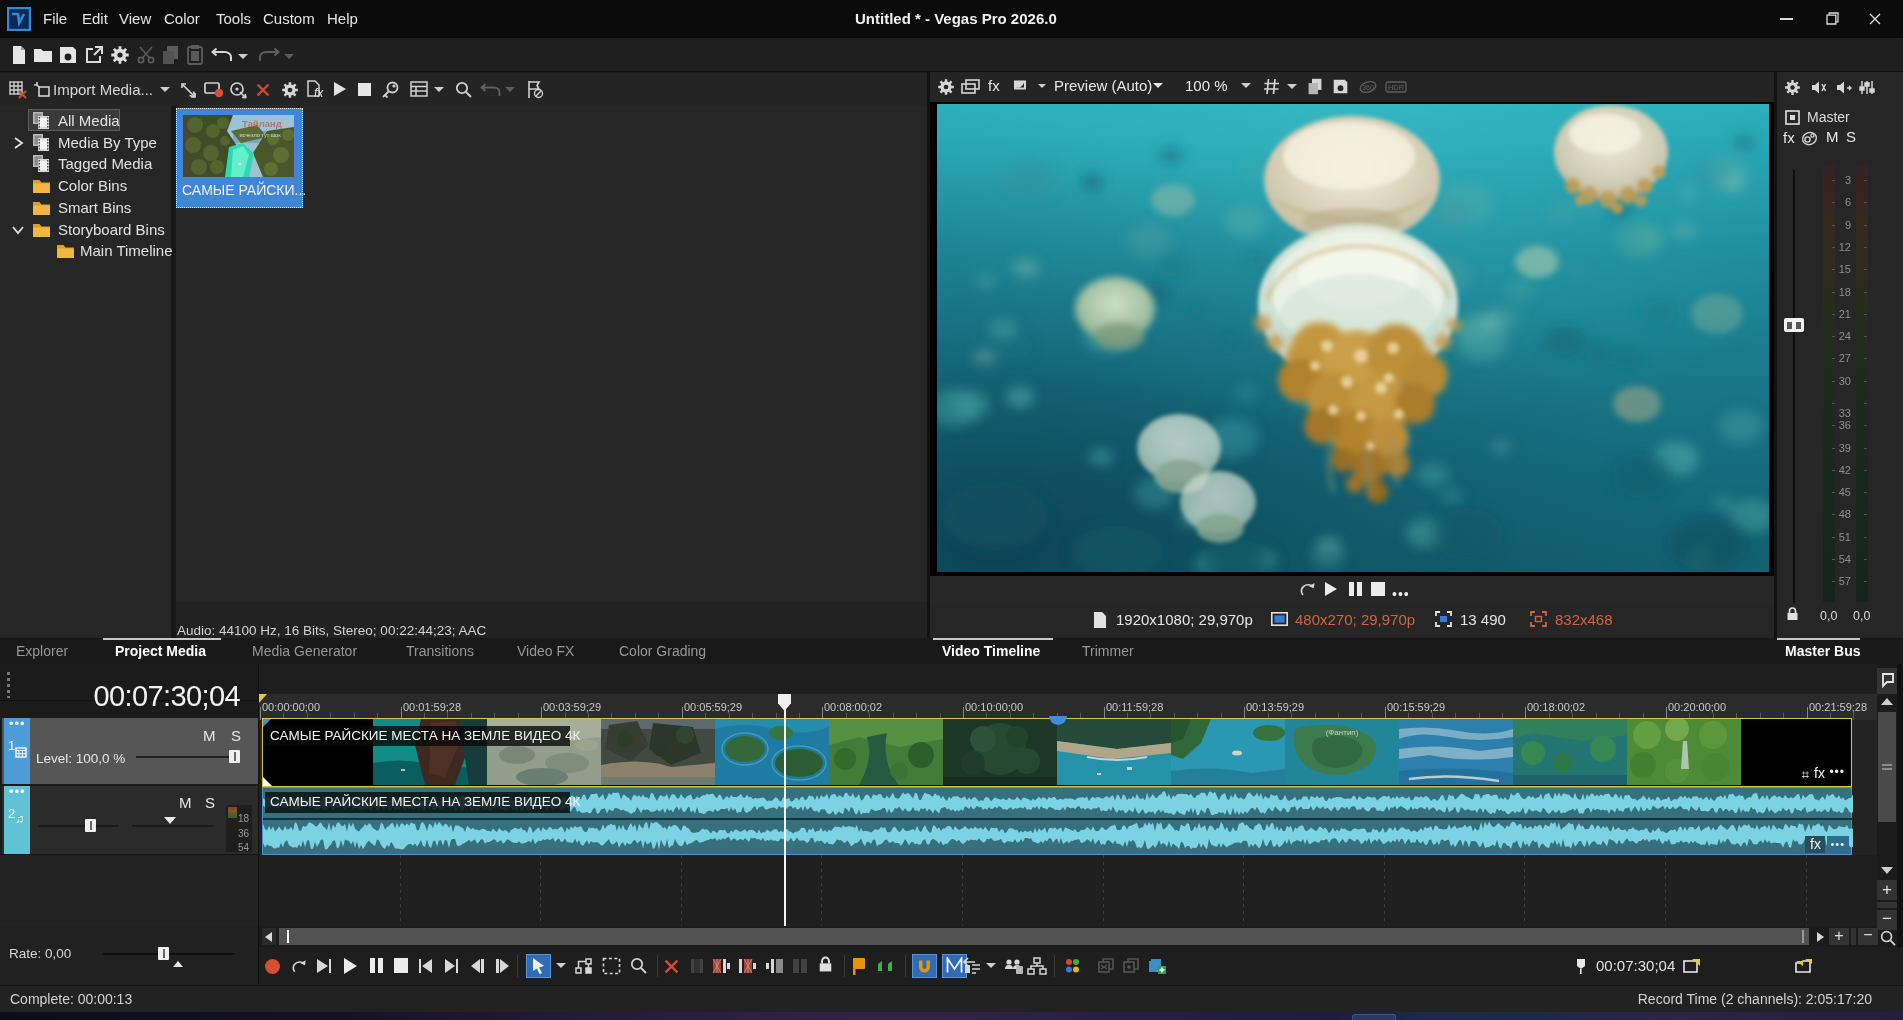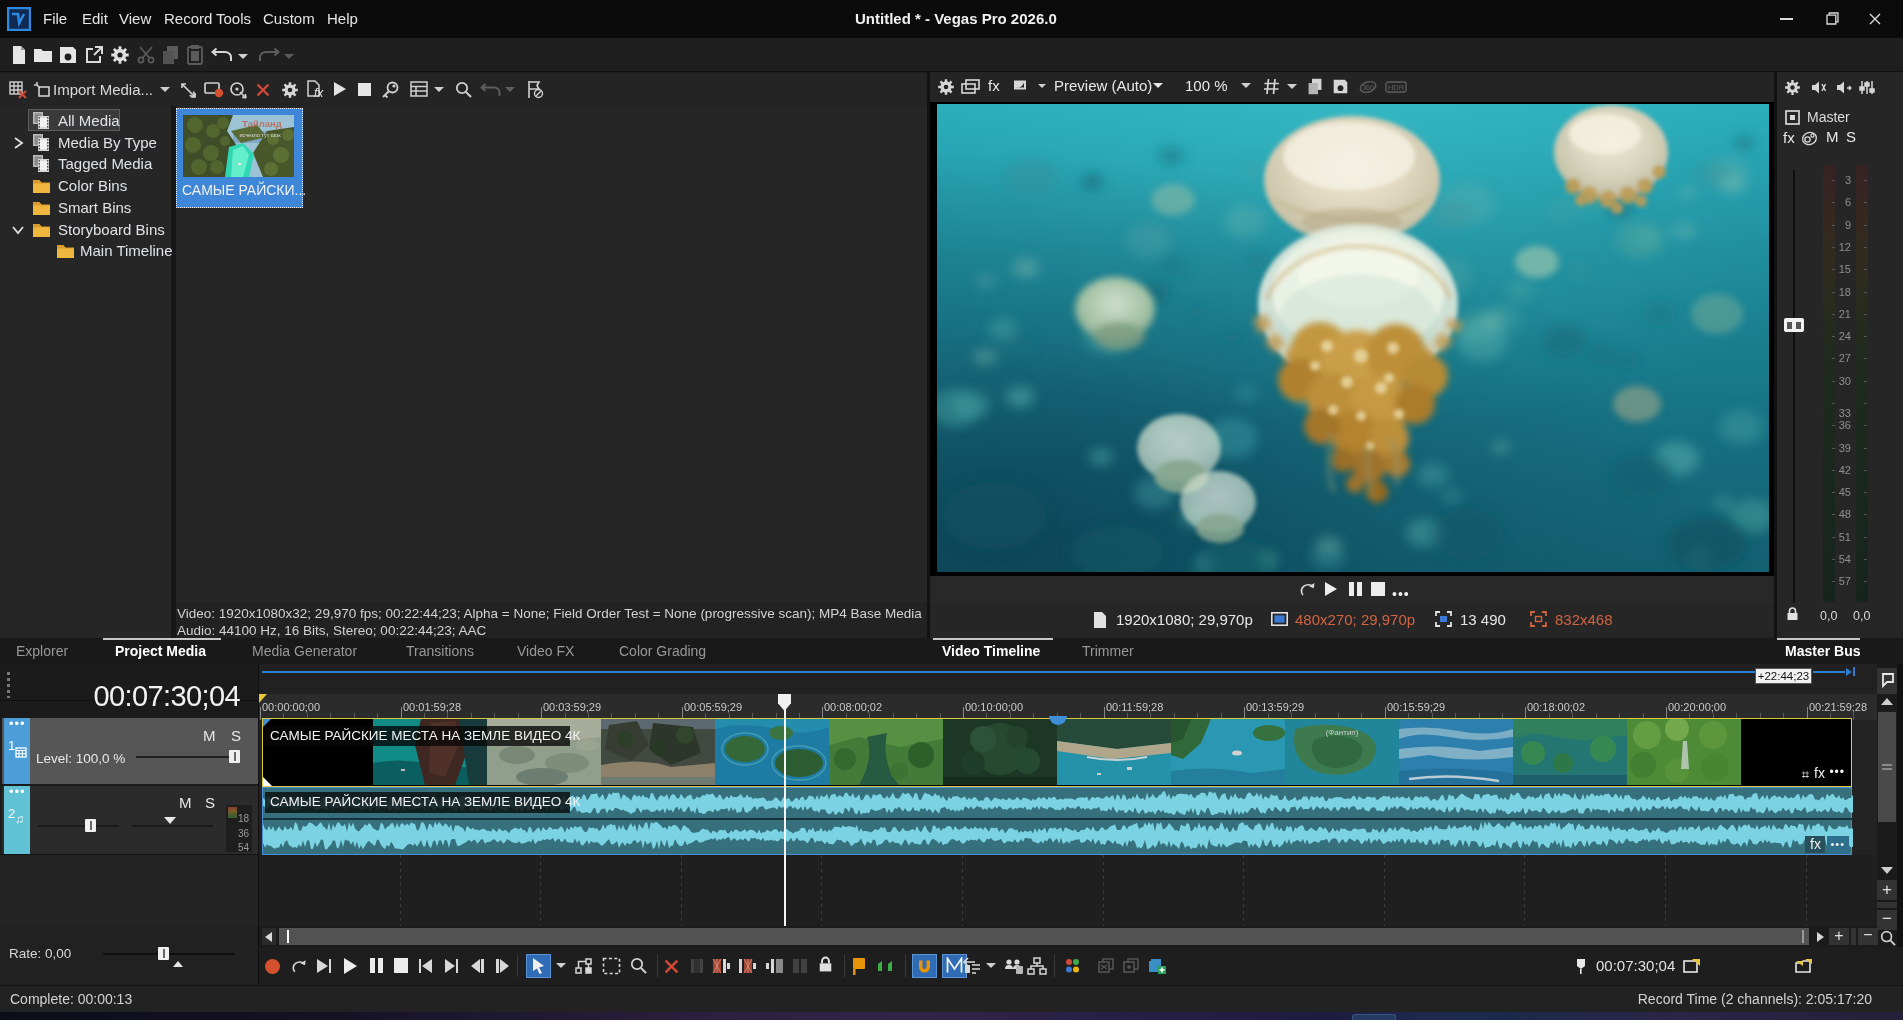--- a/index.html
+++ b/index.html
@@ -20,21 +20,21 @@
 </style></head><body>
 
 <div class="abs" style="left:0;top:0;width:1903px;height:38px;background:#0b0b0b">
   <svg class="abs" style="left:7px;top:7px" width="24" height="24" viewBox="0 0 24 24">
     <rect x="1" y="1" width="22" height="22" fill="#0e2a52" stroke="#2e8ae0" stroke-width="2.4"></rect>
     <path d="M5 7 H11 L12.2 16 L17 7" stroke="#2e8ae0" stroke-width="2.6" fill="none"></path>
   </svg>
   <div class="abs menu" style="left:43px;top:10px">File</div>
   <div class="abs menu" style="left:82px;top:10px">Edit</div>
   <div class="abs menu" style="left:119px;top:10px">View</div>
-  <div class="abs menu" style="left:164px;top:10px">Record</div>
+  <div class="abs menu" style="left:164px;top:10px">Color</div>
   <div class="abs menu" style="left:216px;top:10px">Tools</div>
   <div class="abs menu" style="left:263px;top:10px">Custom</div>
   <div class="abs menu" style="left:327px;top:10px">Help</div>
   <div class="abs" style="left:855px;top:10px;font-size:15px;font-weight:bold;color:#f0f0f0">Untitled * - Vegas Pro 2026.0</div>
   <div class="abs" style="left:1780px;top:18px;width:13px;height:1.6px;background:#dcdcdc"></div>
   <svg class="abs" style="left:1826px;top:12px" width="13" height="13" viewBox="0 0 13 13">
       <path d="M3.2 3.2 V1 H12 V9.8 H9.8 M1 3.2 H9.8 V12 H1 Z" stroke="#dcdcdc" stroke-width="1.3" fill="none"></path>
     </svg>
   <svg class="abs" style="left:1869px;top:13px" width="12" height="12" viewBox="0 0 12 12">
       <path d="M1 1 L11 11 M11 1 L1 11" stroke="#dcdcdc" stroke-width="1.4"></path>
@@ -267,21 +267,20 @@
 <rect x="55" y="48" width="3" height="2" fill="#e8e8e8"></rect>
 <text x="79" y="12" font-size="9.5" font-weight="bold" fill="#bd6752" text-anchor="middle" font-family="Liberation Sans" opacity="0.85">Тайланд</text>
 <text x="77" y="22" font-size="5.5" fill="#dcdcdc" text-anchor="middle" font-family="Liberation Sans">исчезло тут шок</text>
 </svg>
       </div>
     <div class="abs wlab" style="left:6px;top:74px;font-size:14px">САМЫЕ РАЙСКИ...</div>
   </div>
 </div>
 
 <div class="abs" style="left:176px;top:602px;width:754px;height:36px;background:#222;overflow:hidden">
-  <div class="abs" style="left:1px;top:4px;font-size:13.5px;color:#d2d2d2;white-space:nowrap">Video: 1920x1080x32; 29,970 fps; 00:22:44;23; Alpha = None; Field Order Test = None (progressive scan); MP4 Base Media</div>
   <div class="abs" style="left:1px;top:21px;font-size:13.5px;color:#d2d2d2;white-space:nowrap">Audio: 44100 Hz, 16 Bits, Stereo; 00:22:44;23; AAC</div>
 </div>
 
 <div class="abs" style="left:930px;top:72px;width:847px;height:30px;background:#242424">
 <svg class="abs" style="left:7px;top:6px" width="18" height="18" viewBox="0 0 20 20">
       <path d="M8.6,1.3 L11.4,1.3 L11.4,4.0 L13.3,4.7 L15.2,2.9 L17.1,4.8 L15.3,6.7 L16.0,8.6 L18.7,8.6 L18.7,11.4 L16.0,11.4 L15.3,13.3 L17.1,15.2 L15.2,17.1 L13.3,15.3 L11.4,16.0 L11.4,18.7 L8.6,18.7 L8.6,16.0 L6.7,15.3 L4.8,17.1 L2.9,15.2 L4.7,13.3 L4.0,11.4 L1.3,11.4 L1.3,8.6 L4.0,8.6 L4.7,6.7 L2.9,4.8 L4.8,2.9 L6.7,4.7 L8.6,4.0 Z" fill="#d6d6d6"></path>
       <circle cx="10" cy="10" r="2.6" fill="#242424"></circle>
     </svg>
 <svg class="abs" style="left:31px;top:7px" width="19" height="16" viewBox="0 0 19 16">
       <rect x="5" y="1" width="13" height="9" stroke="#d6d6d6" stroke-width="1.6" fill="none"></rect>
@@ -751,27 +750,20 @@
 <div class="abs" style="left:0;top:191px;width:258px;height:71px;background:#232323"></div>
 
 <div class="abs" style="left:0;top:262px;width:258px;height:59px;background:#212121"></div>
 <div class="abs" style="left:9px;top:282px;font-size:13.5px;color:#d8d8d8">Rate: 0,00</div>
 <div class="abs" style="left:103px;top:289px;width:132px;height:2px;background:#0f0f0f"></div>
 <div class="abs" style="left:158px;top:283px;width:11px;height:13px;background:#f0f0f0;border-radius:1px">
       <div class="abs" style="left:4.5px;top:2px;width:2px;height:9px;background:#666"></div>
     </div>
 <div class="abs" style="left:173px;top:297px;width:0;height:0;border-left:5px solid transparent;border-right:5px solid transparent;border-bottom:6px solid #e8e8e8"></div>
 
-<div class="abs" style="left:259px;top:0;width:1618px;height:30px;background:#212121">
-  <div class="abs" style="left:3px;top:7px;width:1494px;height:2px;background:#2a7fd4"></div>
-  <div class="abs" style="left:1554px;top:7px;width:32px;height:2px;background:#2a7fd4"></div>
-  <div class="abs" style="left:1587px;top:4px;width:0;height:0;border-left:6px solid #2a7fd4;border-top:4px solid transparent;border-bottom:4px solid transparent"></div>
-  <div class="abs" style="left:1594px;top:3px;width:2px;height:9px;background:#2a7fd4"></div>
-  <div class="abs" style="left:1496px;top:4px;width:57px;height:16px;background:#f2f2f2;border:1px solid #555;color:#111;font-size:11.5px;text-align:center;line-height:14px">+22:44;23</div>
-</div>
 <div class="abs" style="left:259px;top:30px;width:1618px;height:26px;background:#2b2b2b;overflow:hidden">
   <div style="position:absolute;left:-259px;top:-694px">
         <div style="position:relative;left:259px;top:694px">
           <div class="abs rlab" style="left:3px;top:7px">00:00:00;00</div>
 <div class="abs" style="left:1px;top:13px;width:1px;height:13px;background:#888"></div>
 <div class="abs" style="left:24px;top:19px;width:1px;height:7px;background:#5a5a5a"></div>
 <div class="abs" style="left:48px;top:19px;width:1px;height:7px;background:#5a5a5a"></div>
 <div class="abs" style="left:71px;top:19px;width:1px;height:7px;background:#5a5a5a"></div>
 <div class="abs" style="left:95px;top:19px;width:1px;height:7px;background:#5a5a5a"></div>
 <div class="abs" style="left:118px;top:19px;width:1px;height:7px;background:#5a5a5a"></div>

